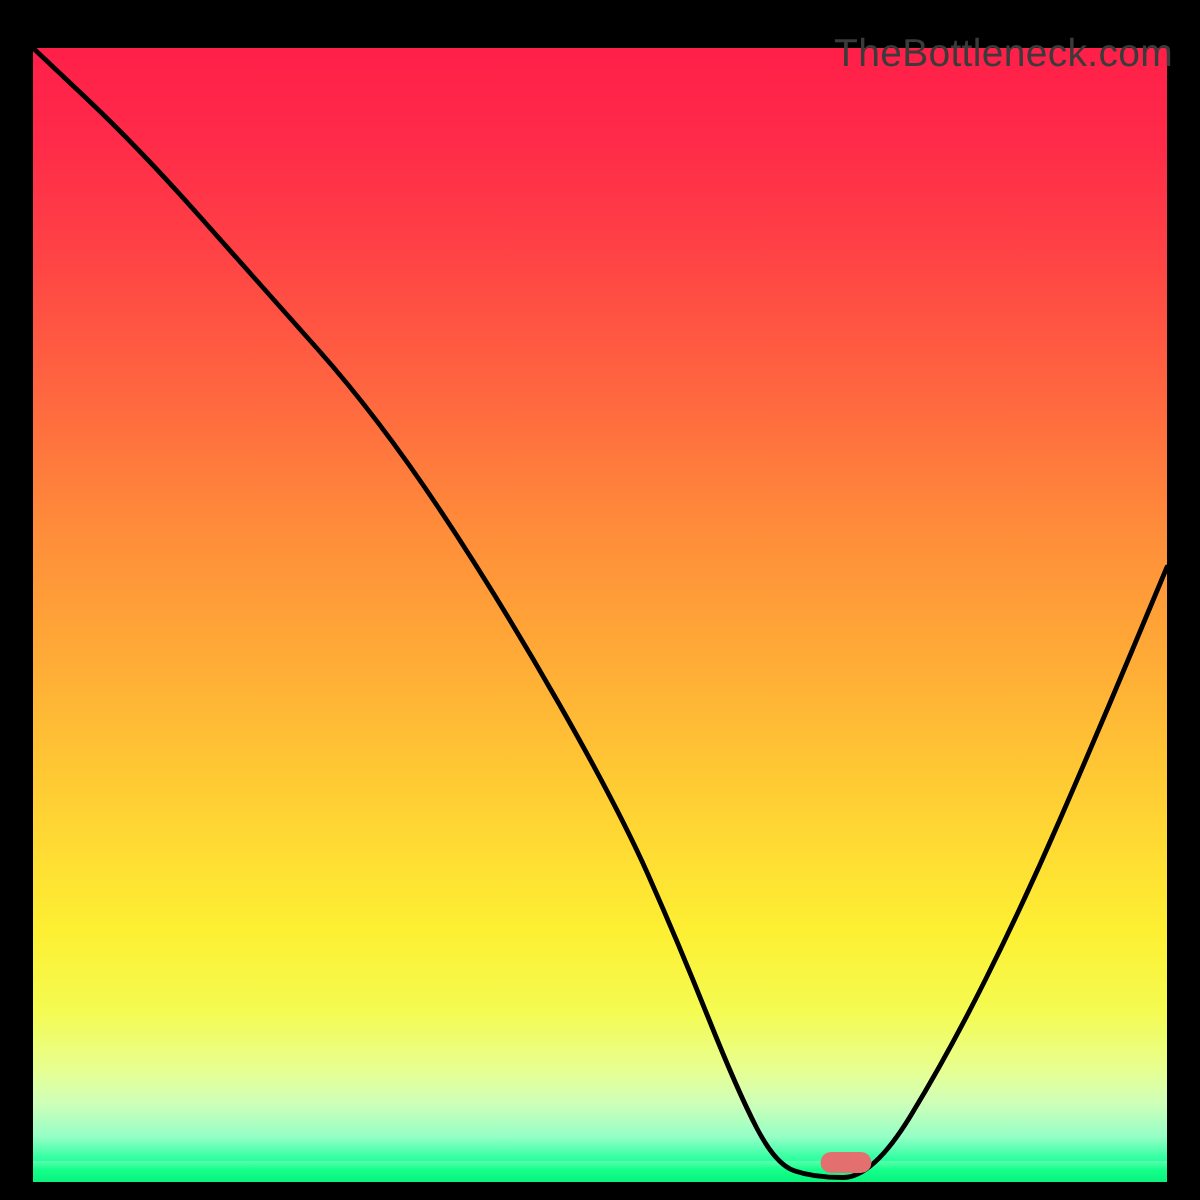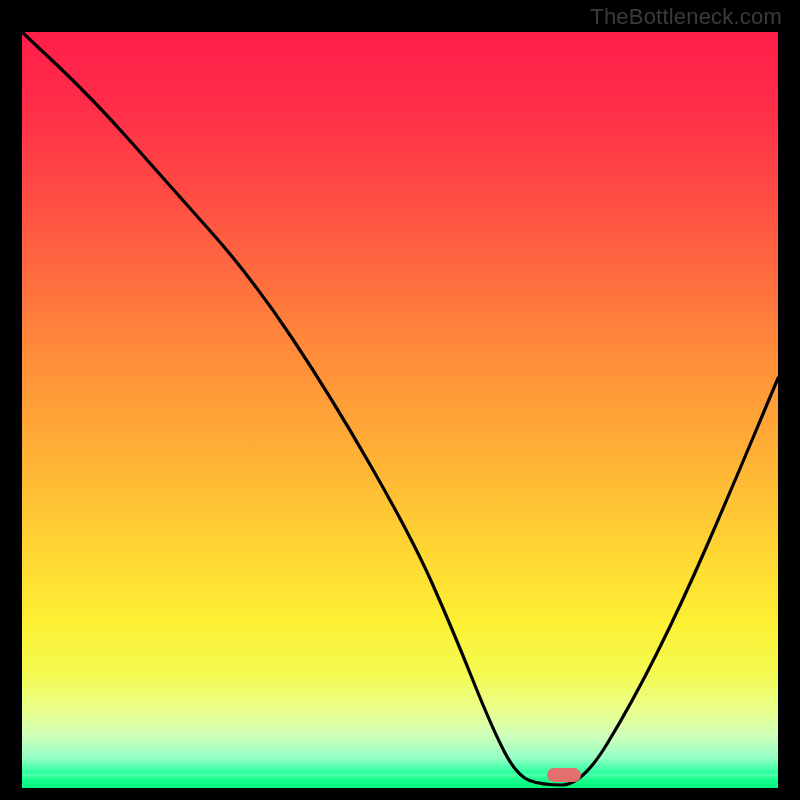--- a/index.html
+++ b/index.html
@@ -6,24 +6,24 @@
     margin: 0;
     padding: 0;
     width: 800px;
     height: 800px;
     background: #000;
     position: relative;
     font-family: Arial, Helvetica, sans-serif;
   }
   .watermark {
     position: absolute;
-    top: 4px;
+    top: 20px;
     right: 18px;
     color: #3b3b3b;
-    font-size: 22px;
+    font-size: 26px;
     font-weight: 500;
     letter-spacing: 0.2px;
     z-index: 10;
   }
   .frame {
     position: absolute;
     left: 20px;
     top: 30px;
     width: 760px;
     height: 760px;

